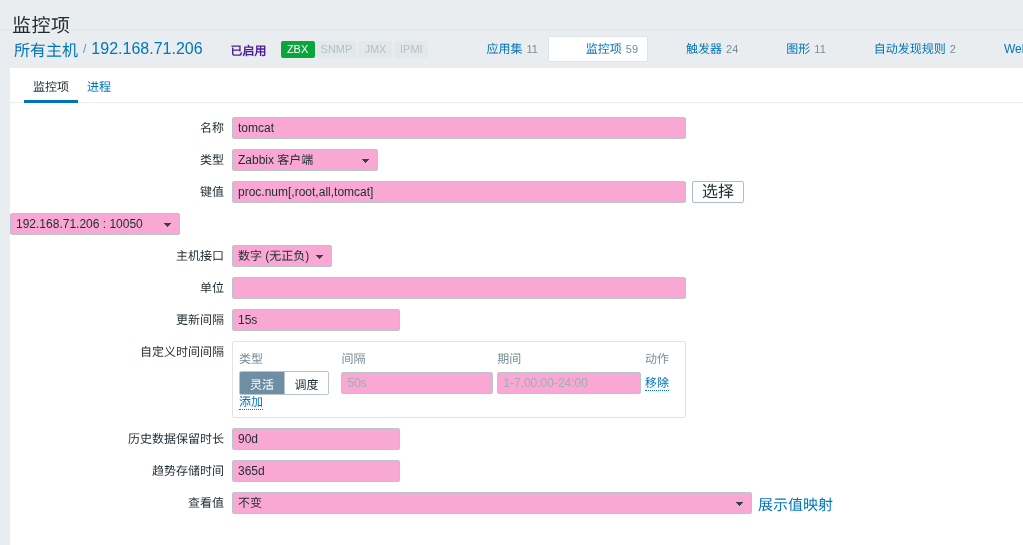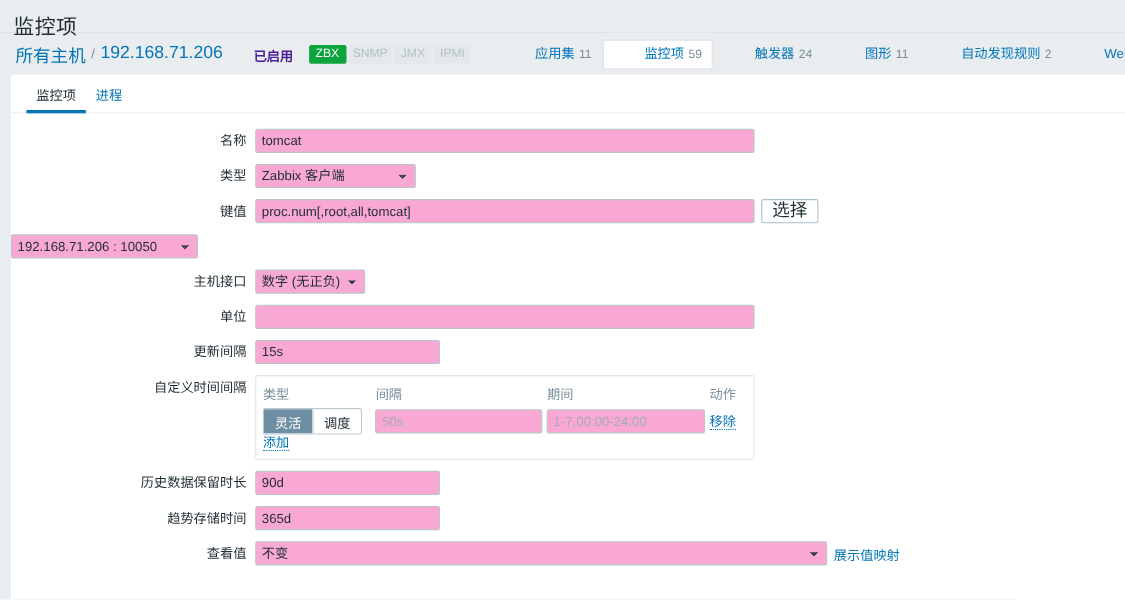--- a/index.html
+++ b/index.html
@@ -231,21 +231,21 @@
   .link {
     color: #0275b8;
     font-size: 12px;
     text-decoration: none;
     border-bottom: 1px dotted #0275b8;
     cursor: pointer;
     line-height: 14px;
   }
   .link-plain {
     color: #0275b8;
-    font-size: 12px;
+    font-size: 15px;
     text-decoration: none;
     cursor: pointer;
   }
 
   
   .intervals-box {
     border: 1px solid #dfe4e7;
     border-radius: 2px;
     padding: 7px 8px 8px 6px;
     box-sizing: border-box;

